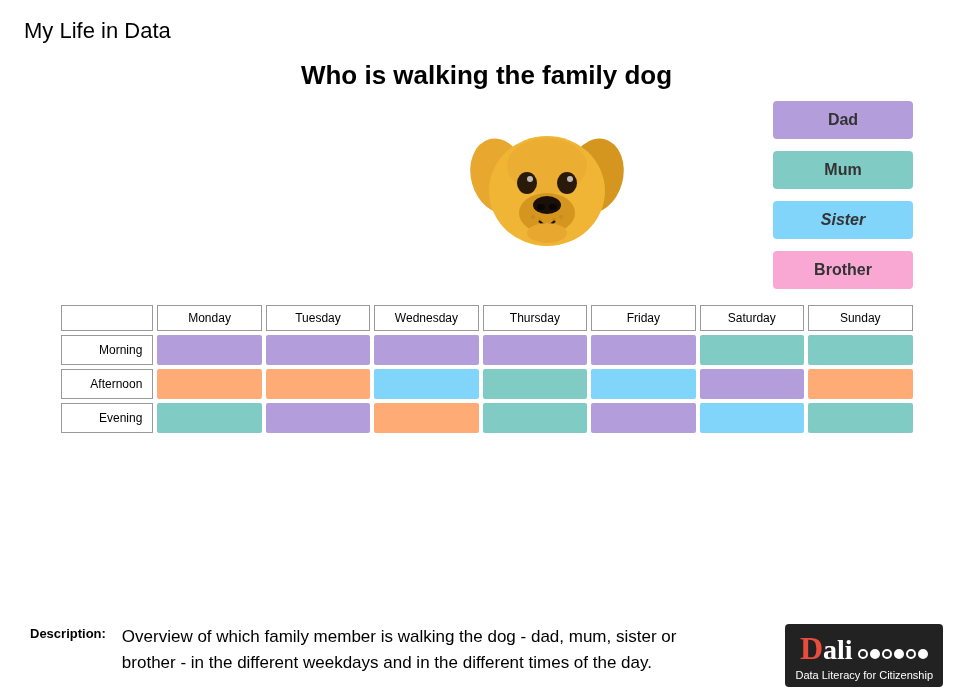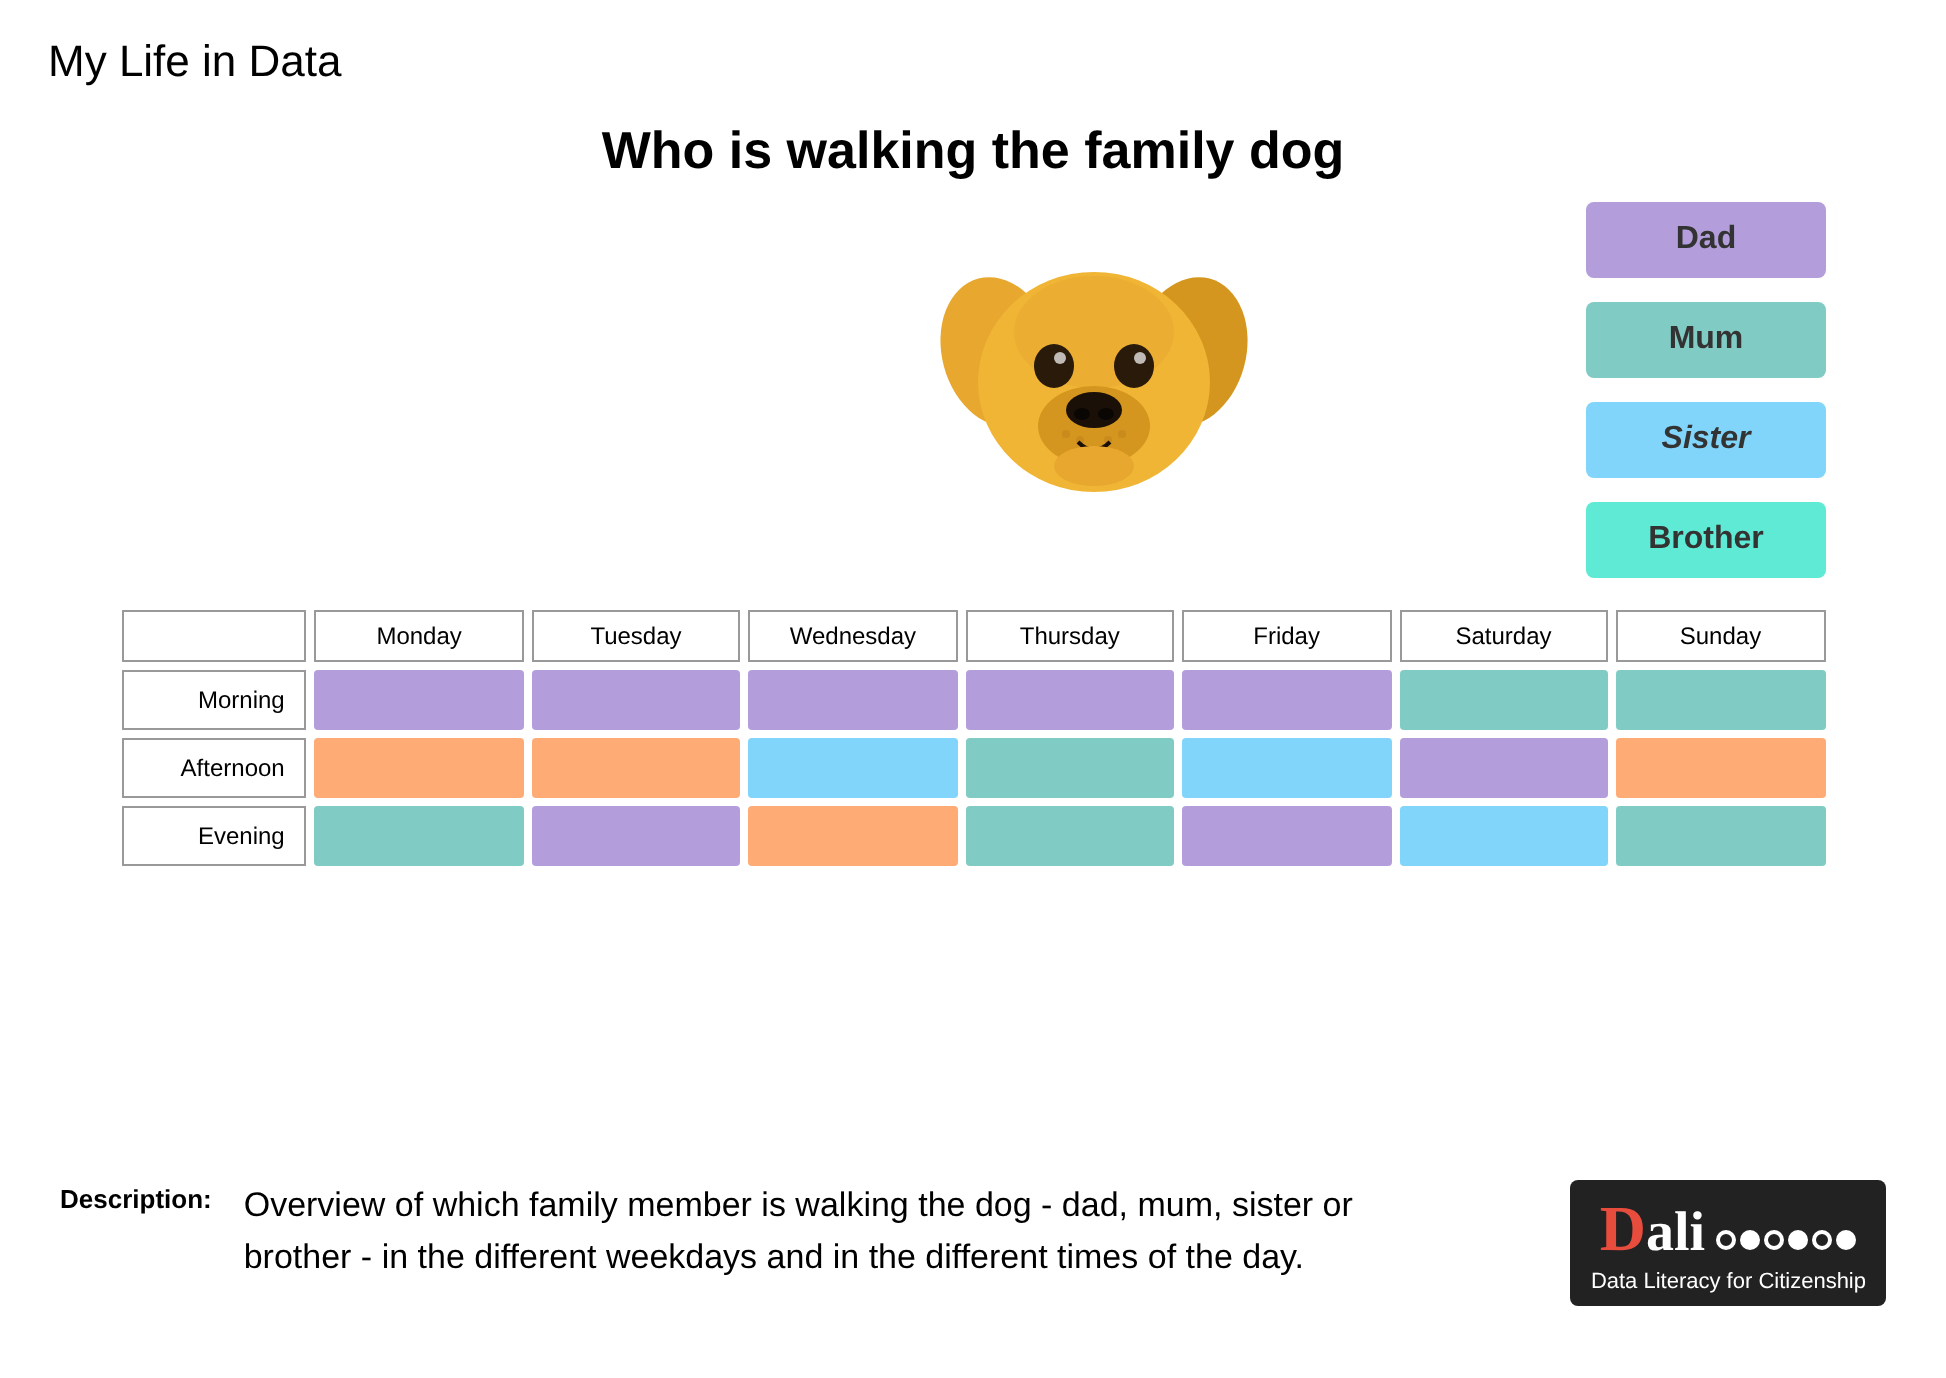--- a/index.html
+++ b/index.html
@@ -38,33 +38,33 @@
     }
     .legend {
       position: absolute;
       right: 60px;
       top: 0;
       display: flex;
       flex-direction: column;
       gap: 12px;
     }
     .legend-item {
-      width: 120px;
+      width: 140px;
       padding: 10px 0;
       text-align: center;
       font-family: 'Comic Sans MS', cursive, sans-serif;
       font-size: 16px;
       font-weight: bold;
       border-radius: 4px;
       color: #333;
     }
     .legend-dad { background: #b39ddb; }
     .legend-mum { background: #80cbc4; }
     .legend-sister { background: #81d4fa; font-style: italic; }
-    .legend-brother { background: #5eead4; }
+    .legend-brother { background: #f9a8d4; }
 
     
     .schedule-section {
       margin: 30px auto 0 auto;
       width: 860px;
     }
     .schedule-table {
       border-collapse: separate;
       border-spacing: 4px;
       width: 100%;
@@ -90,21 +90,21 @@
       height: 30px;
       border-radius: 2px;
     }
     .c-dad { background: #b39ddb; }
     .c-mum { background: #80cbc4; }
     .c-sister { background: #81d4fa; }
     .c-brother { background: #ffab76; }
 
     .footer {
       position: absolute;
-      bottom: 36px;
+      bottom: 2px;
       left: 0;
       right: 0;
       display: flex;
       align-items: flex-start;
       padding: 0 30px;
       justify-content: center;
     }
     .description-label {
       font-size: 13px;
       font-weight: bold;

